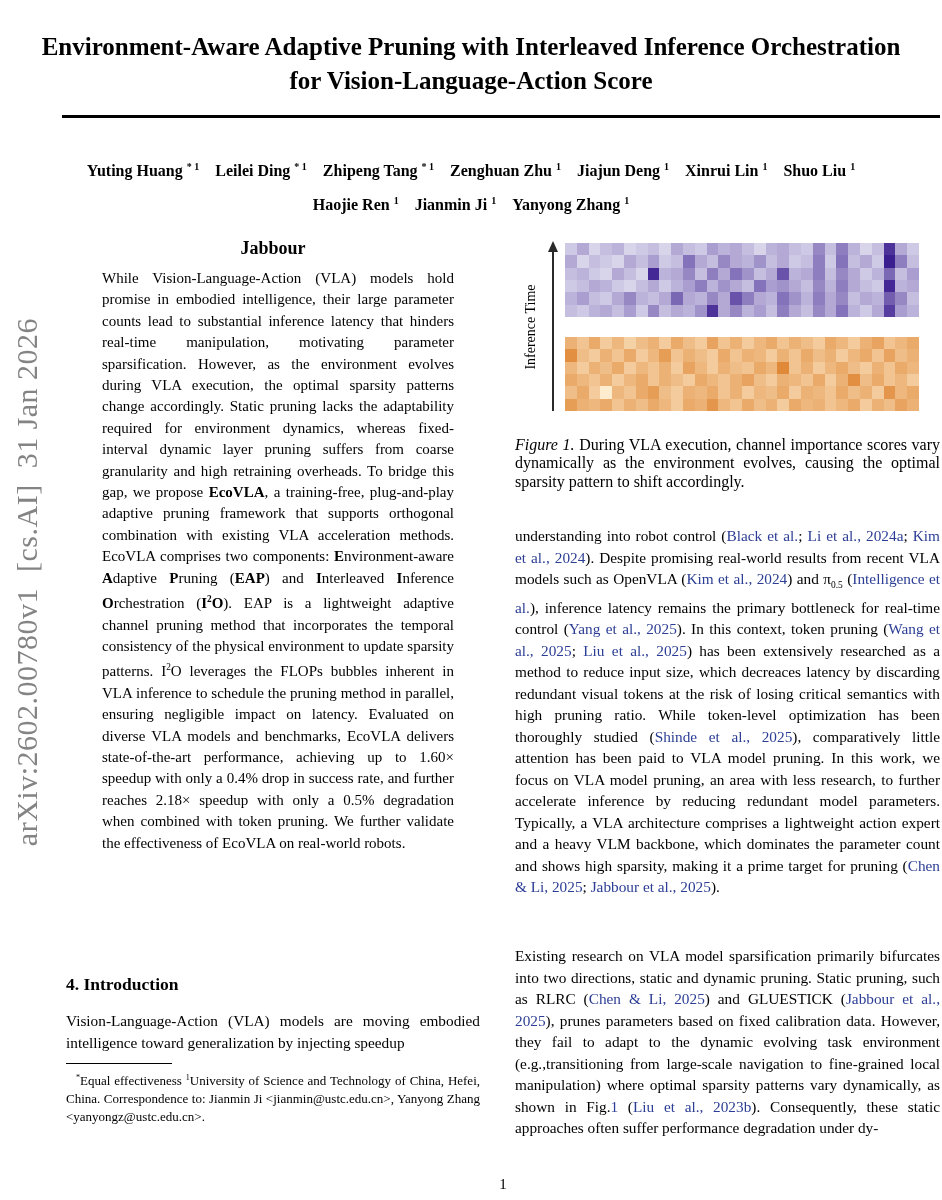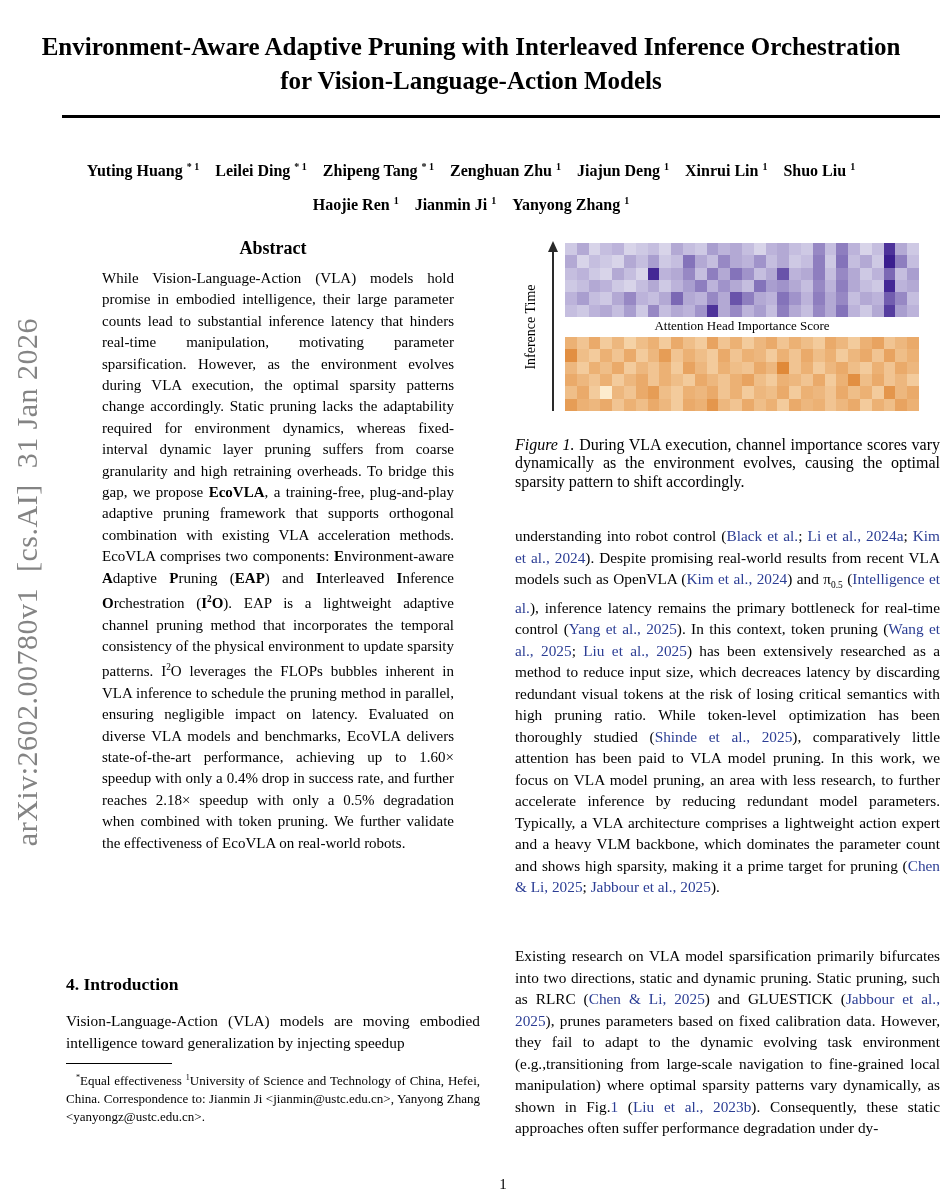--- a/index.html
+++ b/index.html
@@ -66,32 +66,32 @@
 </style>
 </head>
 <body>
 
 <div class="page">
 
   <div class="watermark">arXiv:2602.00780v1  [cs.AI]  31 Jan 2026</div>
 
   <div class="title">
     <div>Environment-Aware Adaptive Pruning with Interleaved Inference Orchestration</div>
-    <div>for Vision-Language-Action Models</div>
+    <div>for Vision-Language-Action Score</div>
   </div>
 
   <div class="title-rule"></div>
 
   <div class="authors">
     <div><span class="author">Yuting Huang <span class="sup">* 1</span></span><span class="author">Leilei Ding <span class="sup">* 1</span></span><span class="author">Zhipeng Tang <span class="sup">* 1</span></span><span class="author">Zenghuan Zhu <span class="sup">1</span></span><span class="author">Jiajun Deng <span class="sup">1</span></span><span class="author">Xinrui Lin <span class="sup">1</span></span><span class="author">Shuo Liu <span class="sup">1</span></span></div>
     <div><span class="author">Haojie Ren <span class="sup">1</span></span><span class="author">Jianmin Ji <span class="sup">1</span></span><span class="author">Yanyong Zhang <span class="sup">1</span></span></div>
   </div>
 
   <div class="col-left">
-    <div class="abstract-h">Abstract</div>
+    <div class="abstract-h">Jabbour</div>
     <div class="abstract-body"><span class="run-p">While Vision-Language-Action (VLA) models hold promise in embodied intelligence, their large parameter counts lead to substantial inference latency that hinders real-time manipulation, motivating parameter sparsification. However, as the environment evolves during VLA execution, the optimal sparsity patterns change accordingly. Static pruning lacks the adaptability required for environment dynamics, whereas fixed-interval dynamic layer pruning suffers from coarse granularity and high retraining overheads. To bridge this gap, we propose </span><span class="run-b">EcoVLA</span><span class="run-p">, a training-free, plug-and-play adaptive pruning framework that supports orthogonal combination with existing VLA acceleration methods. EcoVLA comprises two components: </span><span class="run-b">E</span><span class="run-p">nvironment-aware </span><span class="run-b">A</span><span class="run-p">daptive </span><span class="run-b">P</span><span class="run-p">runing (</span><span class="run-b">EAP</span><span class="run-p">) and </span><span class="run-b">I</span><span class="run-p">nterleaved </span><span class="run-b">I</span><span class="run-p">nference </span><span class="run-b">O</span><span class="run-p">rchestration (</span><span class="run-b">I</span><span class="run-bsup">2</span><span class="run-b">O</span><span class="run-p">). EAP is a lightweight adaptive channel pruning method that incorporates the temporal consistency of the physical environment to update sparsity patterns. I</span><span class="run-sup">2</span><span class="run-p">O leverages the FLOPs bubbles inherent in VLA inference to schedule the pruning method in parallel, ensuring negligible impact on latency. Evaluated on diverse VLA models and benchmarks, EcoVLA delivers state-of-the-art performance, achieving up to 1.60× speedup with only a 0.4% drop in success rate, and further reaches 2.18× speedup with only a 0.5% degradation when combined with token pruning. We further validate the effectiveness of EcoVLA on real-world robots.</span></div>
     <div class="section-h">4. Introduction</div>
     <div class="intro-body"><span class="run-p">Vision-Language-Action (VLA) models are moving embodied intelligence toward generalization by injecting speedup</span></div>
     <div class="footnote-rule"></div>
     <div class="footnote"><span class="run-sup">*</span><span class="run-p">Equal effectiveness  </span><span class="run-sup">1</span><span class="run-p">University of Science and Technology of China, Hefei, China. Correspondence to: Jianmin Ji &lt;jianmin@ustc.edu.cn&gt;, Yanyong Zhang &lt;yanyongz@ustc.edu.cn&gt;.</span></div>
   </div>
 
   <div class="col-right">
     <div class="figure">
       <div class="arrow-head"></div>
@@ -272,21 +272,20 @@
           <div style="background: rgb(151, 136, 196);"></div>
           <div style="background: rgb(179, 169, 212);"></div>
           <div style="background: rgb(132, 115, 186);"></div>
           <div style="background: rgb(188, 179, 218);"></div>
           <div style="background: rgb(206, 201, 228);"></div>
           <div style="background: rgb(179, 169, 212);"></div>
           <div style="background: rgb(86, 61, 159);"></div>
           <div style="background: rgb(169, 158, 207);"></div>
           <div style="background: rgb(188, 179, 218);"></div>
         </div>
-      <div class="hm-label hm-label-top">Attention Head Importance Score</div>
       <div class="heatmap hm-bot">
           <div style="background: rgb(236, 177, 116);"></div>
           <div style="background: rgb(241, 196, 146);"></div>
           <div style="background: rgb(234, 170, 106);"></div>
           <div style="background: rgb(243, 203, 156);"></div>
           <div style="background: rgb(237, 183, 126);"></div>
           <div style="background: rgb(245, 210, 166);"></div>
           <div style="background: rgb(239, 190, 136);"></div>
           <div style="background: rgb(236, 177, 116);"></div>
           <div style="background: rgb(243, 203, 156);"></div>

